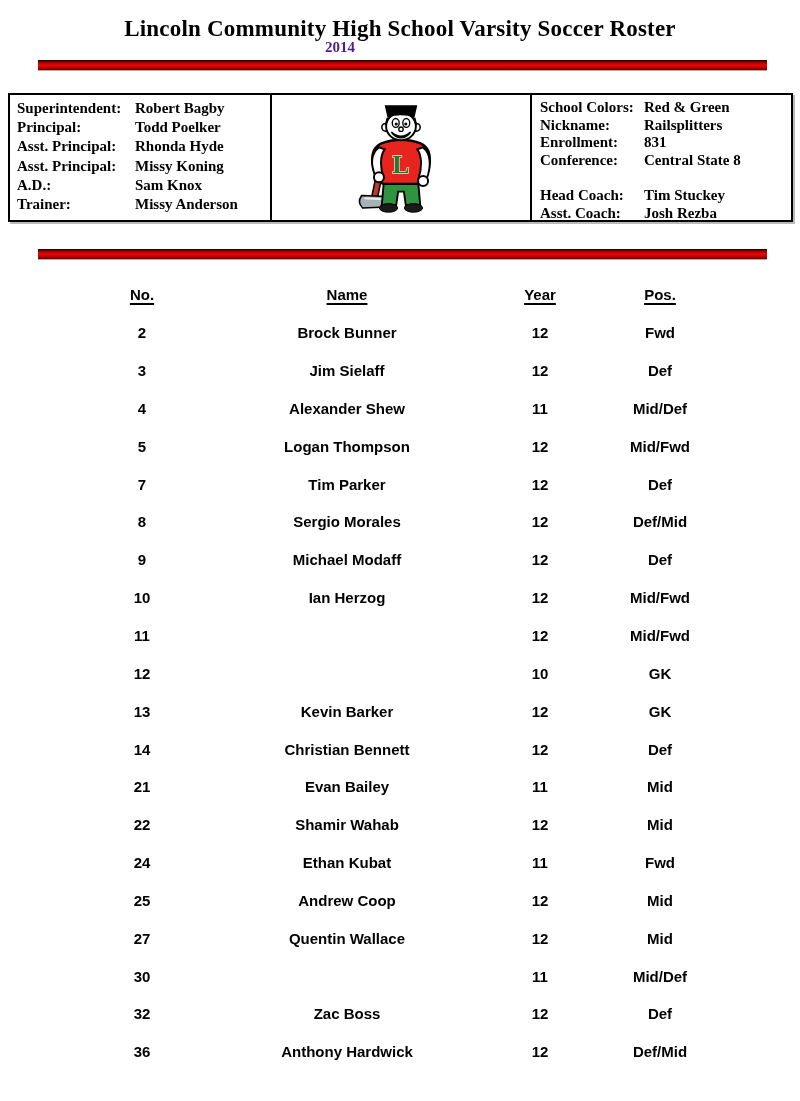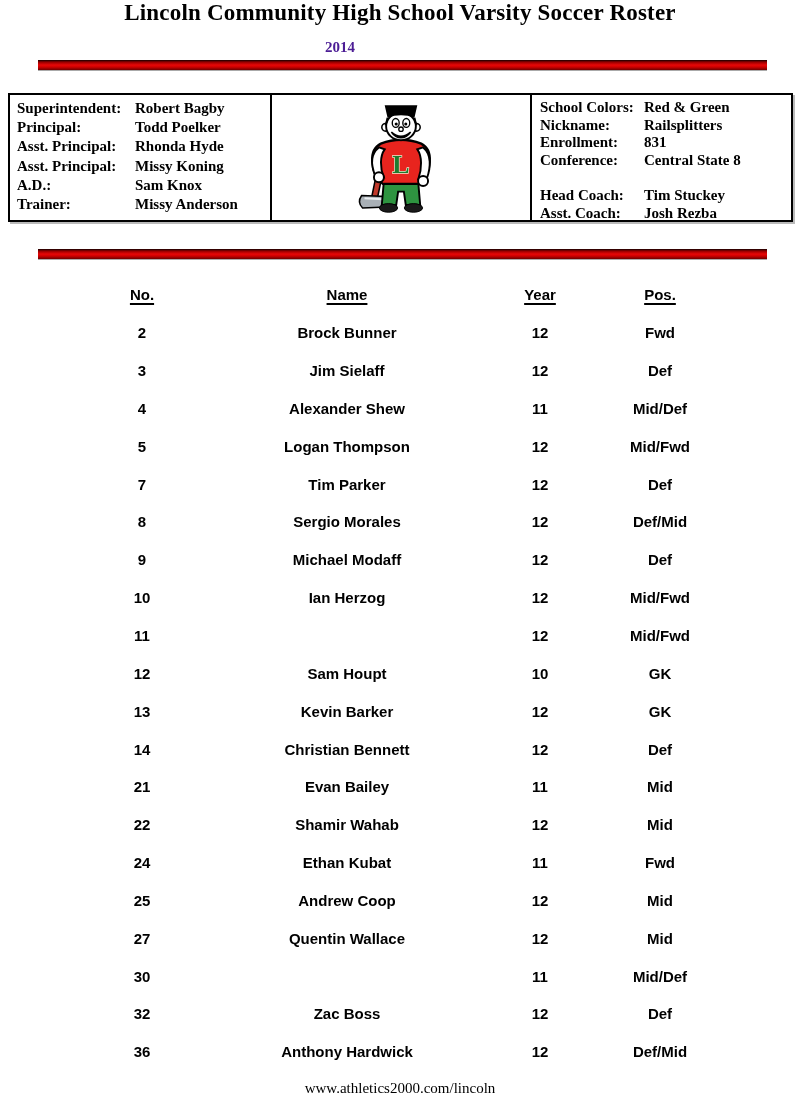--- a/index.html
+++ b/index.html
@@ -1,20 +1,20 @@
 <!DOCTYPE html>
 <html><head>
 <meta charset="utf-8">
 <style>
   html,body{margin:0;padding:0;background:#fff;}
   .page{position:relative;width:800px;height:1101px;background:#fff;overflow:hidden;
         font-family:"Liberation Serif",serif;}
 
   
-  .title{position:absolute;top:0;left:0;width:800px;text-align:center;
+  .title{position:absolute;top:16px;left:0;width:800px;text-align:center;
          font:bold 23px "Liberation Serif",serif;color:#000;letter-spacing:.2px;}
   .subtitle{position:absolute;top:39px;left:0;width:680px;text-align:center;
          font:bold 15px "Liberation Serif",serif;color:#4c1d95;}
 
   
   .red-bar{position:absolute;left:38px;width:729px;height:9px;
          background:linear-gradient(to bottom,#5a0000 0%,#a80000 18%,#e80707 45%,#cc0000 68%,#6e0000 100%);
          border-top:1px solid #300;box-shadow:0 1px 0 #aaa;}
   .bar-top{top:60px;}
   .bar-mid{top:249px;}
@@ -237,21 +237,20 @@
   </div>
 
   <div class="r-row">
     <span class="c c-no">11</span>
     <span class="c c-year">12</span>
     <span class="c c-pos">Mid/Fwd</span>
   </div>
 
   <div class="r-row">
     <span class="c c-no">12</span>
-    <span class="c c-name">Sam Houpt</span>
     <span class="c c-year">10</span>
     <span class="c c-pos">GK</span>
   </div>
 
   <div class="r-row">
     <span class="c c-no">13</span>
     <span class="c c-name">Kevin Barker</span>
     <span class="c c-year">12</span>
     <span class="c c-pos">GK</span>
   </div>
@@ -313,14 +312,13 @@
 
   <div class="r-row">
     <span class="c c-no">36</span>
     <span class="c c-name">Anthony Hardwick</span>
     <span class="c c-year">12</span>
     <span class="c c-pos">Def/Mid</span>
   </div>
 </div>
   </div>
 
-  <div class="footer">www.athletics2000.com/lincoln</div>
 </div>
 
 </body></html>

